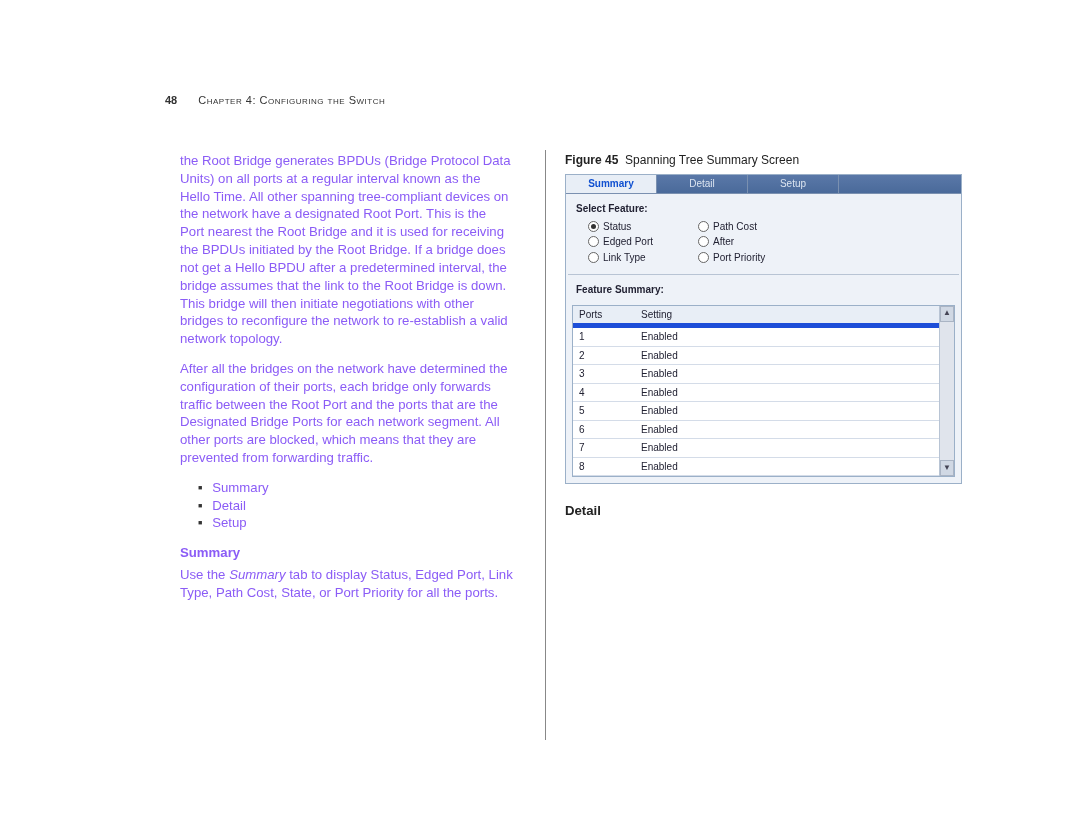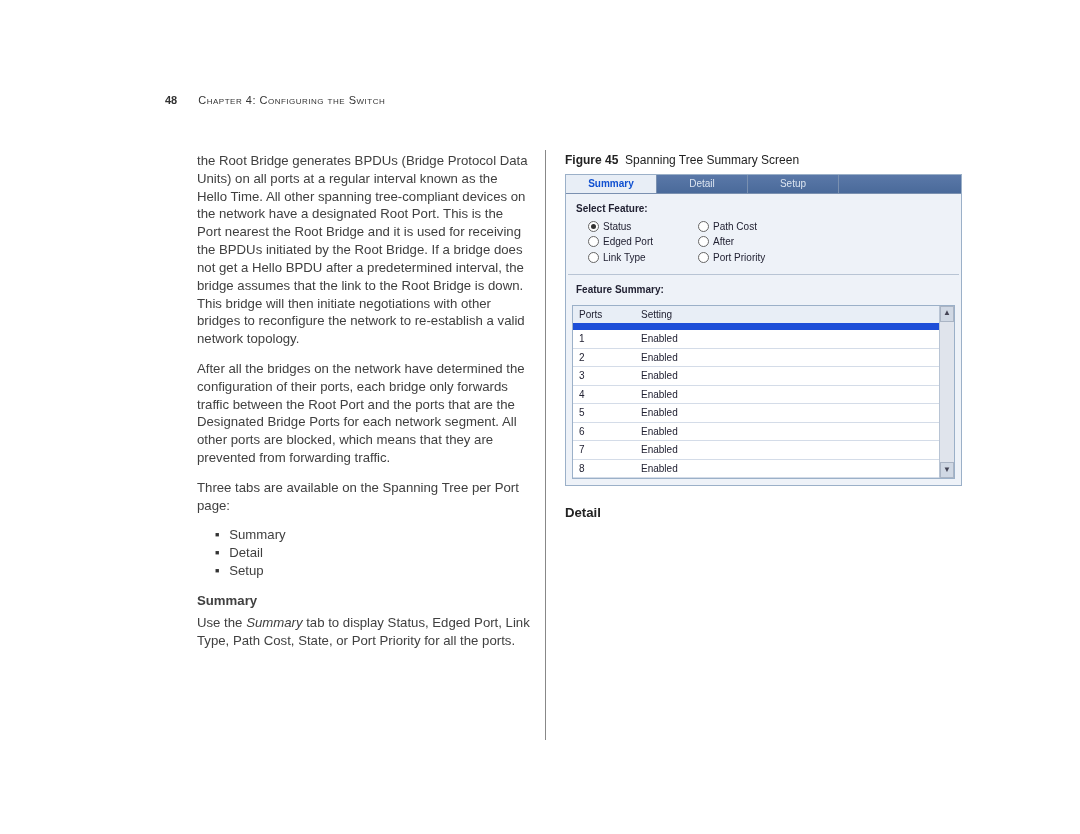--- a/index.html
+++ b/index.html
@@ -28,25 +28,25 @@
     font-weight: bold;
     margin-right: 18px;
   }
   .header .ch {
     font-variant: small-caps;
     letter-spacing: 0.5px;
   }
   .col-left {
     position: absolute;
     top: 152px;
-    left: 197px;
+    left: 180px;
     width: 334px;
     font-size: 13.2px;
     line-height: 1.35;
-    color: #404040;
+    color: #8b5cf6;
   }
   .col-left p { margin: 0 0 12px 0; }
   .col-left ul { margin: 4px 0 12px 0; padding-left: 18px; list-style: none;}
   .col-left ul li::before { content: "■"; font-size: 7px; color:#333; position: relative; top:-2px; margin-right:10px;}
   .col-left h4 { margin: 6px 0 4px 0; font-size: 13.2px; font-weight: bold; }
   .col-left .ital { font-style: italic; }
   .col-divider {
     position: absolute;
     top: 150px;
     left: 545px;
@@ -130,21 +130,21 @@
   table.ft {
     border-collapse: collapse;
     width: 100%;
     font-size: 10px;
   }
   table.ft th {
     text-align:left;
     font-weight:normal;
     color:#223;
     background:#e8eef6;
-    border-bottom:7px solid #1d4ed8;
+    border-bottom:5px solid #1d4ed8;
     padding: 2px 6px;
   }
   table.ft td {
     border-bottom:1px solid #d4dce8;
     padding: 2px 6px;
     color:#223;
   }
   table.ft td:first-child { width: 50px;}
   .scrollbar {
     flex:0 0 14px;
@@ -167,21 +167,20 @@
 
 <div class="page">
   <div class="header">
     <span class="pn">48</span>
     <span class="ch">Chapter 4: Configuring the Switch</span>
   </div>
 
   <div class="col-left">
     <p>the Root Bridge generates BPDUs (Bridge Protocol Data Units) on all ports at a regular interval known as the Hello Time. All other spanning tree-compliant devices on the network have a designated Root Port. This is the Port nearest the Root Bridge and it is used for receiving the BPDUs initiated by the Root Bridge. If a bridge does not get a Hello BPDU after a predetermined interval, the bridge assumes that the link to the Root Bridge is down. This bridge will then initiate negotiations with other bridges to reconfigure the network to re-establish a valid network topology.</p>
     <p>After all the bridges on the network have determined the configuration of their ports, each bridge only forwards traffic between the Root Port and the ports that are the Designated Bridge Ports for each network segment. All other ports are blocked, which means that they are prevented from forwarding traffic.</p>
-    <p>Three tabs are available on the Spanning Tree per Port page:</p>
     <ul>
       <li>Summary</li>
       <li>Detail</li>
       <li>Setup</li>
     </ul>
     <h4>Summary</h4>
     <p>
       <span>Use the </span><span class="ital">Summary</span><span> tab to display Status, Edged Port, Link Type, Path Cost, State, or Port Priority for all the ports.</span>
     </p>
   </div>

